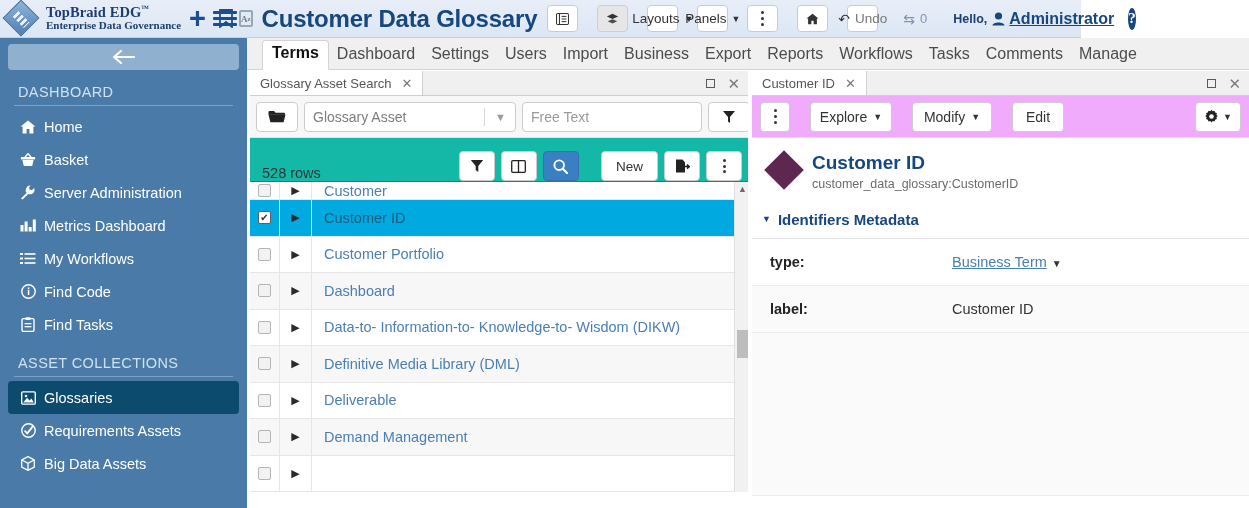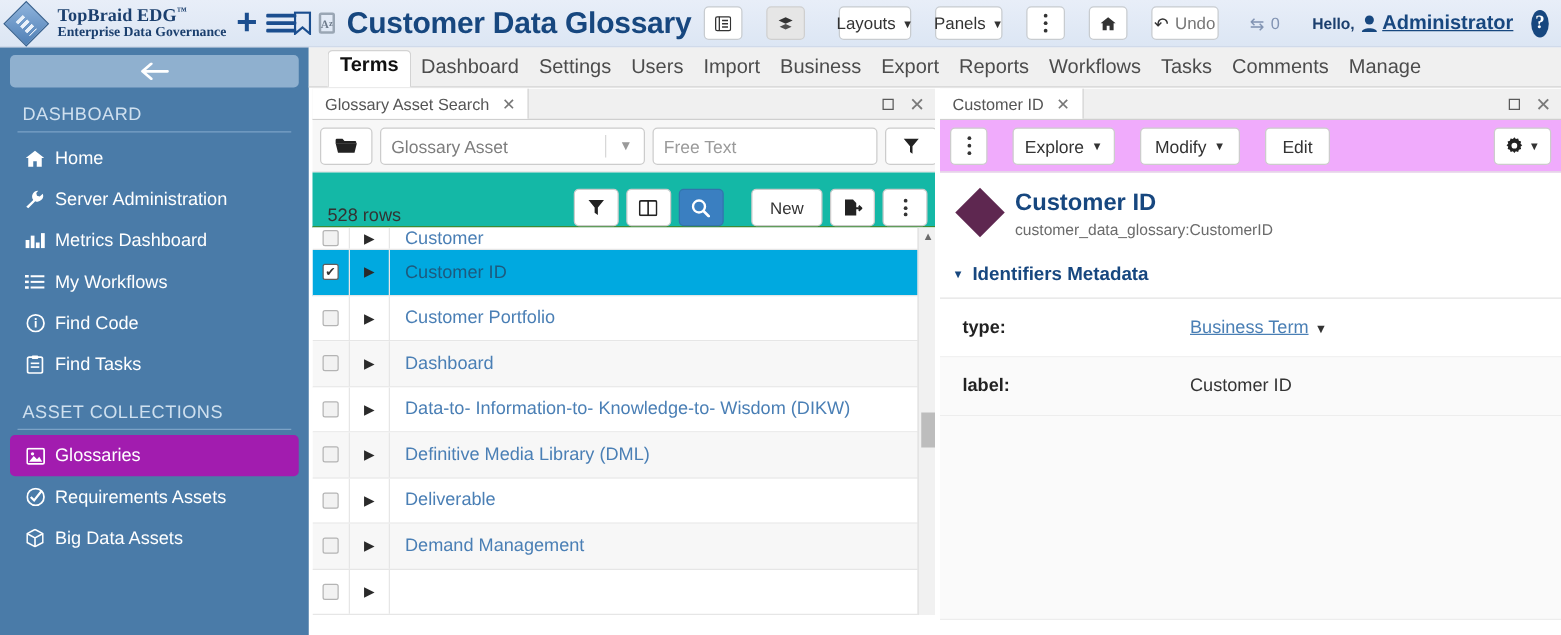--- a/index.html
+++ b/index.html
@@ -7,21 +7,21 @@
     margin: 0; padding: 0;
     width: 1249px; height: 508px;
     overflow: hidden;
     font-family: "Liberation Sans", sans-serif;
     background: #ffffff;
   }
   #app { position: relative; width: 1249px; height: 508px; }
 
   
   .topbar {
-    position: absolute; left: 0; top: 0; width: 1249px; height: 38px;
+    position: absolute; left: 0; top: 0; width: 1081px; height: 38px;
     background: linear-gradient(to bottom, #e8eef8 0%, #dce6f4 100%);
     border-bottom: 1px solid #c3d0e4;
     display: flex; align-items: center;
   }
   .brand { display: flex; align-items: center; padding-left: 6px; width: 190px; }
   .brand-logo {
     width: 26px; height: 26px; flex: 0 0 26px;
     background: linear-gradient(135deg, #8fb4dd 0%, #4f7fb5 100%);
     transform: rotate(45deg);
     border: 1px solid #36618f;
@@ -106,21 +106,21 @@
   }
   .sb-section {
     color: #cfe0ef; font-size: 14.5px; letter-spacing: .4px;
     padding: 14px 0 5px 18px;
   }
   .sb-rule { height: 1px; background: #7ba2c6; margin: 0 14px 4px 14px; }
   .sb-item {
     display: flex; align-items: center; color: #fff; font-size: 14.5px;
     height: 33px; padding-left: 18px; white-space: nowrap;
   }
-  .sb-item.active { background: #a21caf; border-radius: 4px; margin: 0 8px; padding-left: 10px; }
+  .sb-item.active { background: #0c4a6e; border-radius: 4px; margin: 0 8px; padding-left: 10px; }
   .sb-ico { width: 20px; display:inline-flex; align-items:center; justify-content:center; margin-right: 6px; }
 
   
   .panel-tabs-row {
     position: absolute; top: 38px; height: 32px;
     background: #f0f0f0; border-bottom: 1px solid #d3d3d3;
     left: 247px; width: 1002px;
     display: flex; align-items: flex-end; padding-left: 15px;
   }
   .nav-tab { font-size: 16px; color: #4c4c4c; padding: 0 8px 6px 8px; white-space: nowrap; }
@@ -367,20 +367,30 @@
 
     <div class="sb-item">
       <span class="sb-ico">
         <svg width="16" height="14" viewBox="0 0 16 14">
             <path d="M8 0.5 L0.6 6.4 h2 V13.4 h4 V9 h2.8 v4.4 h4 V6.4 h2 Z" fill="#fff"></path>
           </svg>
       </span>
       <span>Home</span>
     </div>
 
+    <div class="sb-item">
+      <span class="sb-ico">
+        <svg width="16" height="14" viewBox="0 0 16 14">
+            <path d="M5 4 L8 0.8 L11 4" fill="none" stroke="#fff" stroke-width="1.5"></path>
+            <rect x="0.8" y="4" width="14.4" height="2.6" rx="1" fill="#fff"></rect>
+            <path d="M2.4 7 h11.2 l-1.4 6 H3.8 Z" fill="#fff"></path>
+          </svg>
+      </span>
+      <span>Basket</span>
+    </div>
 
     <div class="sb-item">
       <span class="sb-ico">
         <svg width="16" height="15" viewBox="0 0 16 15">
             <path d="M10.6 0.6 a4.6 4.6 0 0 0 -4 7.3 L1 13.4 l1.6 1.1 L8.2 8.9 a4.6 4.6 0 0 0 6 -6 L11.8 5.2 L9.6 4.6 L9 2.4 Z" fill="#fff"></path>
           </svg>
       </span>
       <span>Server Administration</span>
     </div>
 

